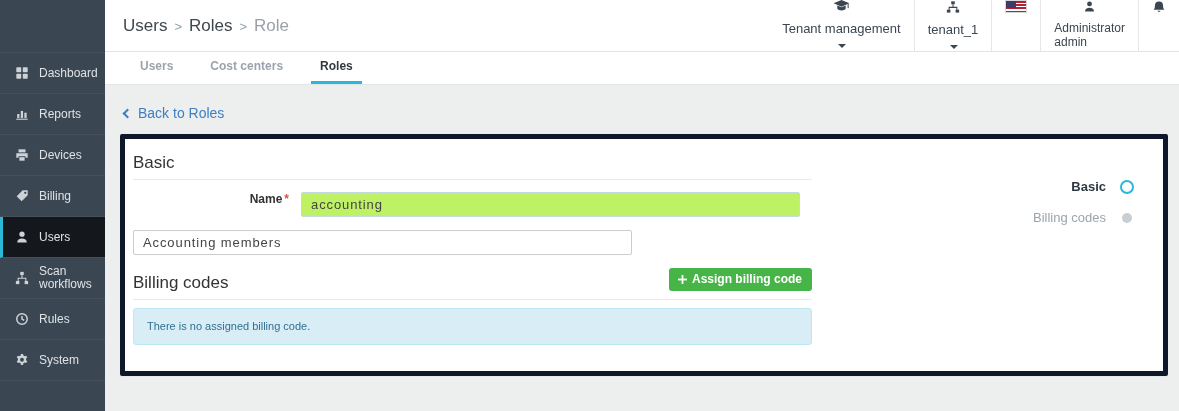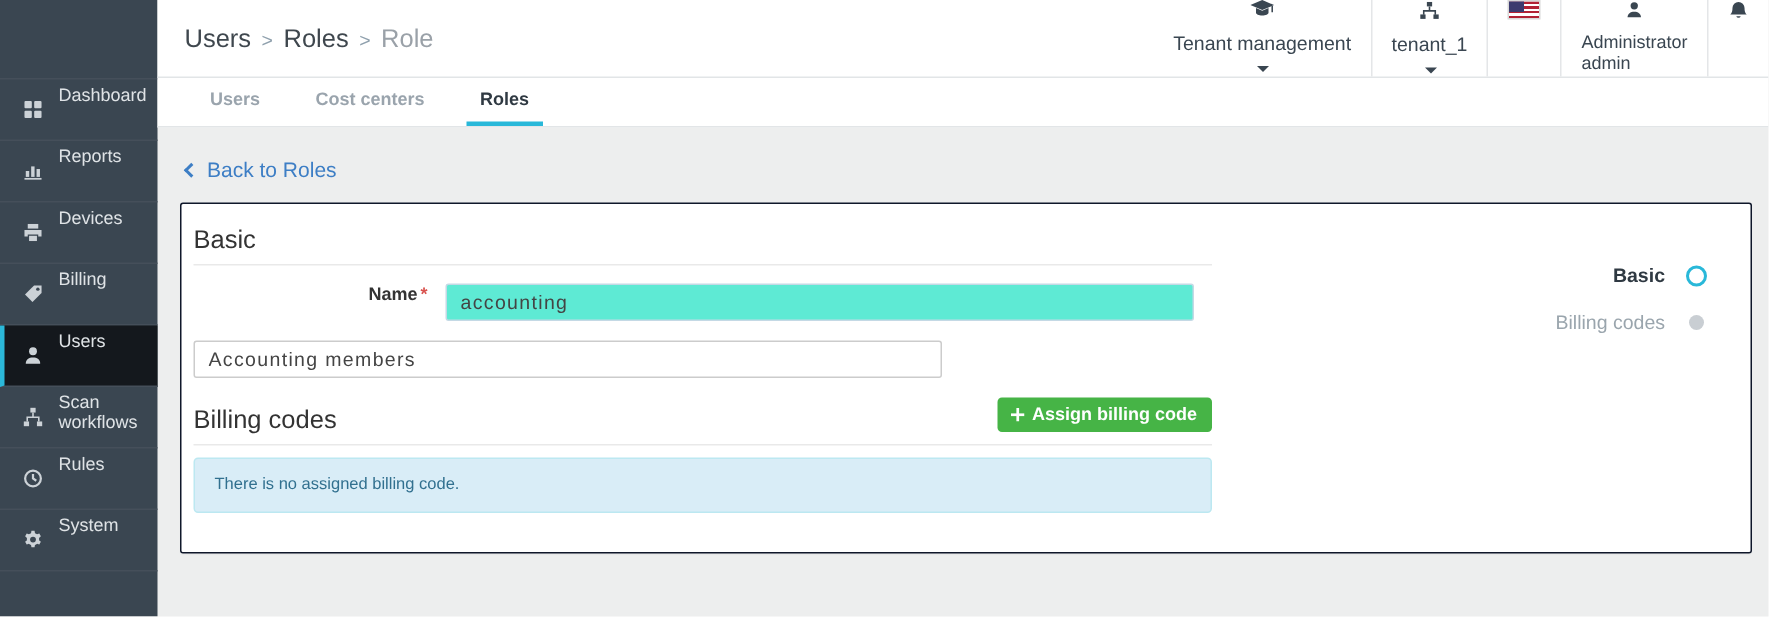--- a/index.html
+++ b/index.html
@@ -7,21 +7,21 @@
   body {
     font-family:"Liberation Sans","DejaVu Sans",sans-serif;
     background:#edeeee; color:#333;
   }
   .app { display:flex; width:1179px; height:411px; }
 
   
   .sidebar { width:105px; min-width:105px; background:#3a4651; height:411px; }
   .side-top { height:53px; border-bottom:1px solid #454f5a; }
   .side-item {
-    display:flex; min-height:41px;
+    display:flex; align-items:center; min-height:41px;
     padding:4px 8px 4px 14px; border-bottom:1px solid #454f5a;
     color:#dfe3e6; font-size:12px; cursor:pointer;
   }
   .side-item .s-ico { width:16px; min-width:16px; margin-right:9px; display:flex; align-items:center; justify-content:center; color:#ccd2d7; }
   .side-item.active { background:#14181d; border-left:3px solid #2bb8d9; padding-left:11px; }
   .side-item .s-label { line-height:13px; }
 
   
   .main { flex:1; display:flex; flex-direction:column; }
 
@@ -52,38 +52,38 @@
   
   .tabbar { height:33px; background:#fff; border-bottom:1px solid #e2e5e7; display:flex; padding-left:26px; }
   .tab { margin-right:19px; padding:0 9px; line-height:29px; font-size:12px; font-weight:700; color:#9aa4ad; cursor:pointer; border-bottom:3px solid transparent; }
   .tab.active { color:#2f3942; border-bottom-color:#29b8d9; }
 
   
   .content { flex:1; padding:0 11px 0 15px; }
   .back-link { display:inline-flex; align-items:center; gap:7px; margin:20px 0 0 4px; font-size:14px; color:#3d7ec5; text-decoration:none; cursor:pointer; }
   .chev-left { width:7px; height:7px; border-left:2px solid #3d7ec5; border-bottom:2px solid #3d7ec5; transform:rotate(45deg); margin-top:1px; }
 
-  .card { position:relative; margin-top:13px; background:#fff; border:1px solid #0f172a; border-radius:2px;
+  .card { position:relative; margin-top:13px; background:#fff; border:5px solid #0f172a; border-radius:2px;
     padding:14px 10px 26px 8px; min-height:213px; box-shadow:0 1px 1px rgba(0,0,0,0.03); }
   .card-main { width:679px; }
 
   .section-head { display:flex; justify-content:space-between; align-items:flex-end;
     border-bottom:1px solid #e9e9e9; padding:0 0 6px 0; }
   .section-title { font-size:17px; color:#333; font-weight:400; }
 
   .form-area { padding-top:12px; }
   .form-row { display:flex; margin-bottom:13px; }
   .form-label { width:168px; text-align:right; padding-right:12px; font-size:12px; font-weight:600; color:#333; }
   .req { color:#d9534f; margin-left:2px; }
   .txt-input {
     width:499px; height:25px; border:1px solid #cccccc; border-radius:2px;
     padding:0 9px; font-size:13px; letter-spacing:0.9px; color:#444;
     font-family:"Liberation Sans","DejaVu Sans",sans-serif; outline:none; background:#fff;
   }
-  .txt-input.autofill { background:#5eead4; border-color:#c4d9e5; }
+  .txt-input.autofill { background:#bef264; border-color:#c4d9e5; }
 
   .billing-head { margin-top:9px; }
   .btn-green {
     display:inline-flex; align-items:center; gap:5px;
     background:#46b446; color:#fff; border:none; border-radius:3px;
     font-size:12px; font-weight:600; padding:4px 10px 5px 9px; cursor:pointer; margin-bottom:2px;
     font-family:inherit;
     margin-left:12px;
   }
   .alert-info {

